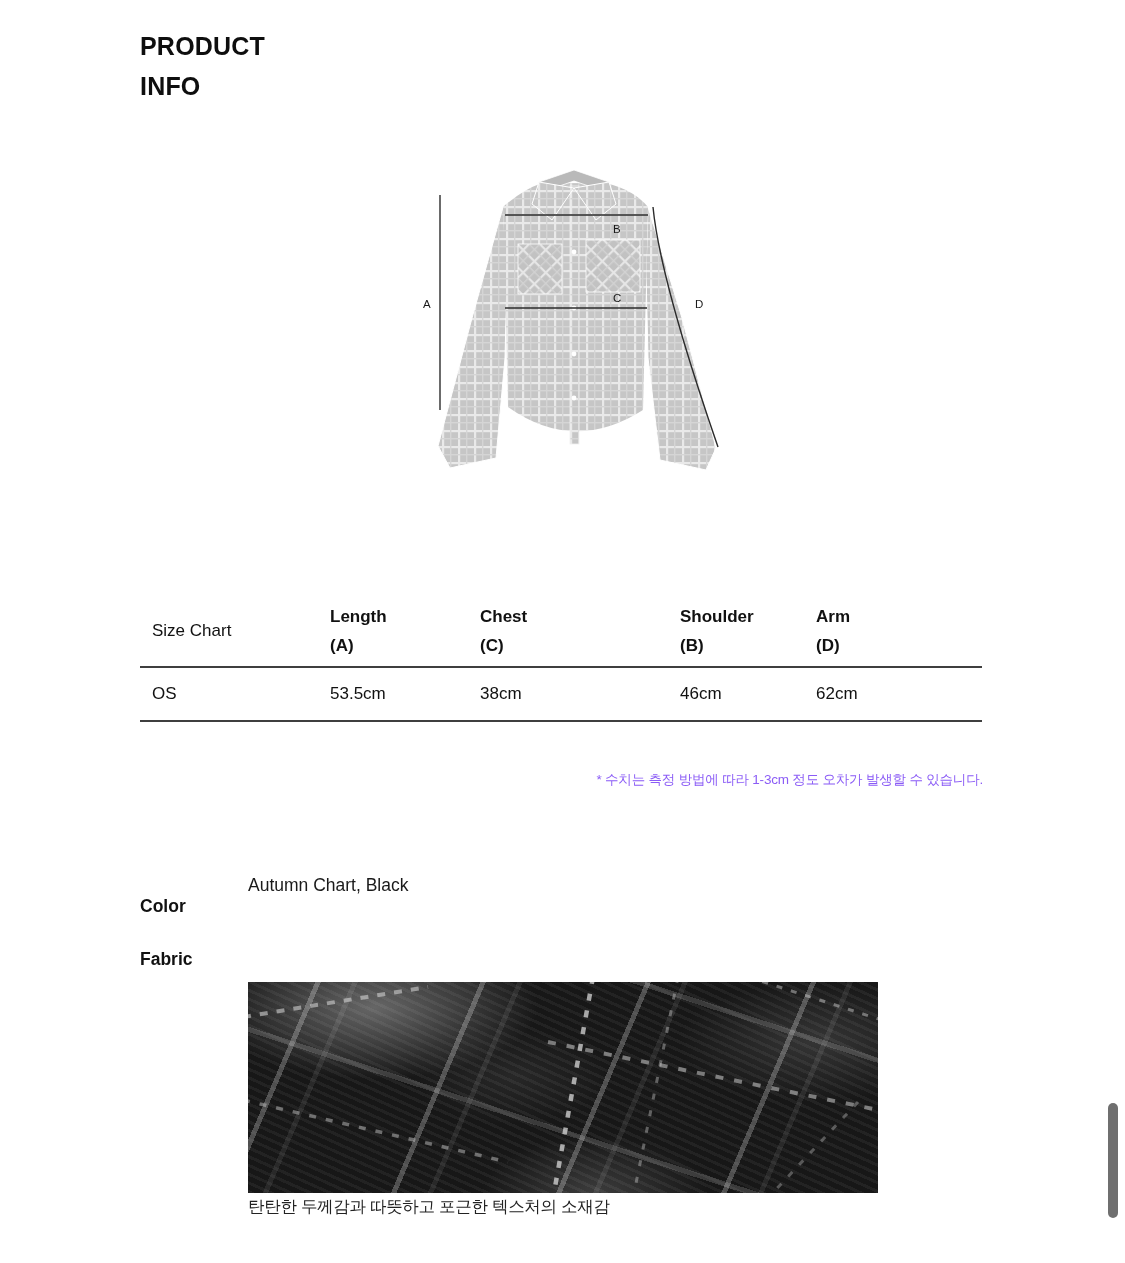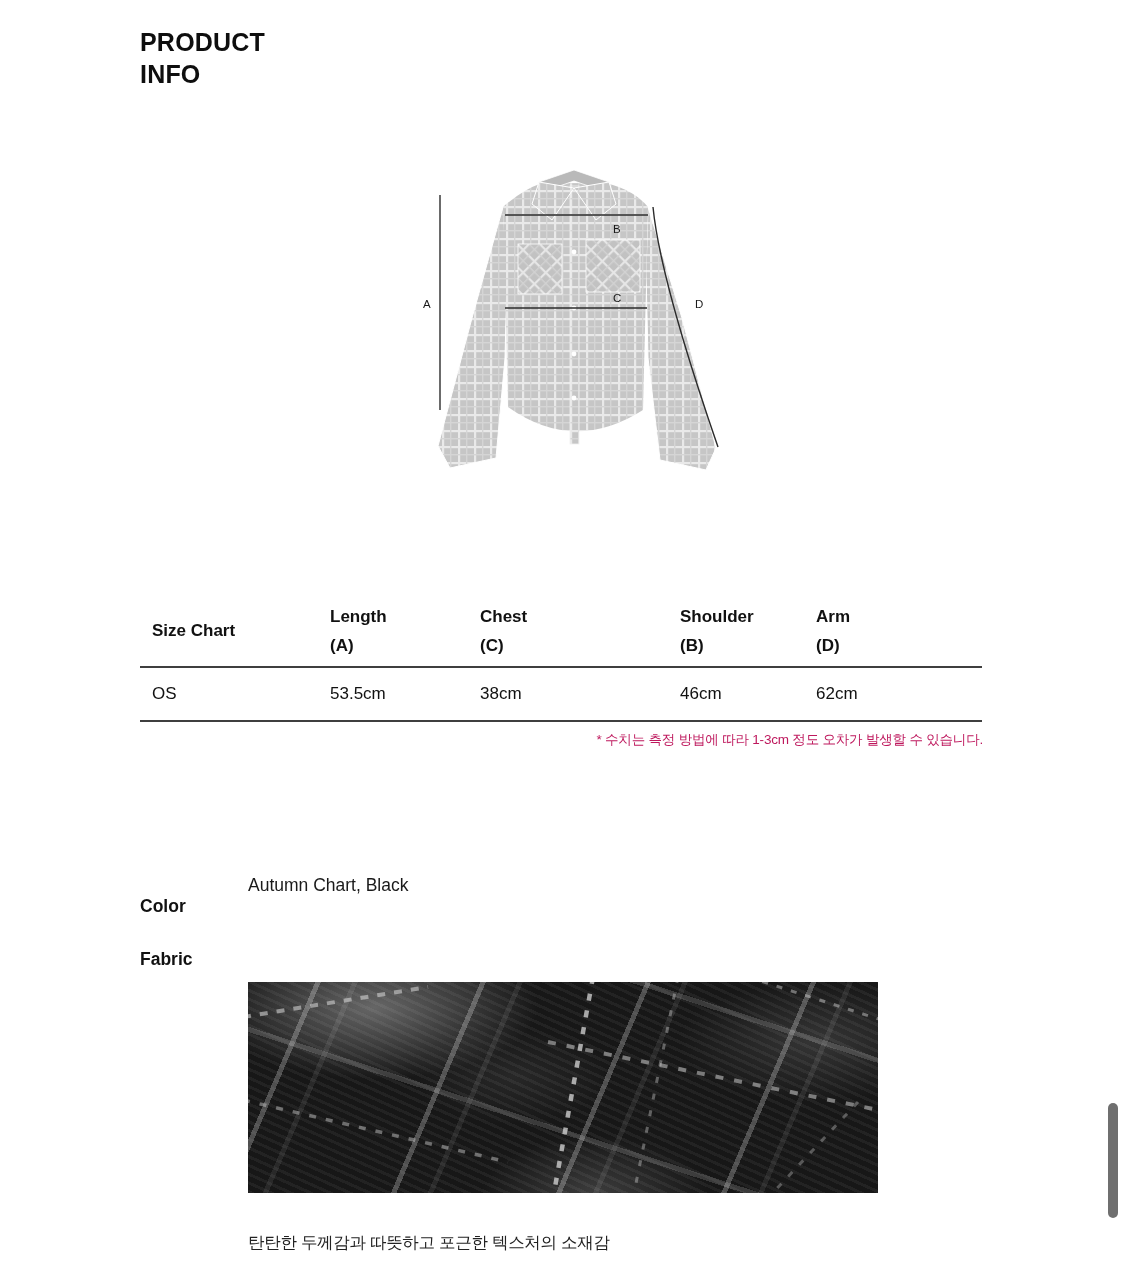--- a/index.html
+++ b/index.html
@@ -10,21 +10,21 @@
     width: 1125px;
     height: 1263px;
     position: relative;
     overflow: hidden;
   }
   .canvas { position: absolute; inset: 0; background: #ffffff; }
 
   
   .page-title {
     position: absolute; left: 140px; top: 26px;
-    font-size: 25px; font-weight: 700; line-height: 32px;
+    font-size: 25px; font-weight: 700; line-height: 40px;
     letter-spacing: 0.2px; color: #0e0e0e; white-space: pre-line;
   }
 
   
   .diagram-wrap { position: absolute; left: 410px; top: 158px; width: 320px; height: 320px; }
   .diagram-wrap svg { display: block; }
   .measure-label { font-family: "Liberation Sans", sans-serif; font-size: 11.5px; fill: #1a1a1a; }
 
   
   .size-table {
@@ -36,25 +36,25 @@
     align-items: center; min-height: 70px;
   }
   .size-table .data-row {
     display: grid; grid-template-columns: 190px 150px 200px 136px 166px;
     align-items: center; height: 56px;
     border-top: 2px solid #3f3f3f; border-bottom: 2px solid #3f3f3f;
   }
   .size-table .cell-left { text-align: left; padding-left: 12px; }
   .size-table .cell-center { }
   .size-table .hdr { font-weight: 700; line-height: 29px; }
-  .size-table .chart-title { font-weight: 700; }
+  .size-table .chart-title { font-weight: 400; }
 
   .chart-note {
-    position: absolute; left: 140px; top: 731px; width: 843px;
-    text-align: right; font-size: 13.5px; color: #be185d; letter-spacing: -0.2px;
+    position: absolute; left: 140px; top: 771px; width: 843px;
+    text-align: right; font-size: 13.5px; color: #8b5cf6; letter-spacing: -0.2px;
   }
 
   
   .details { position: absolute; left: 140px; top: 872px; }
   .detail-row { display: flex; margin-bottom: 27px; height: 26px; align-items: center; }
   .detail-label { width: 108px; font-weight: 700; font-size: 17.5px; margin-top: 43px; }
   .detail-value { font-size: 17.5px; color: #1a1a1a; }
 
   
   .fabric-image {
@@ -66,21 +66,21 @@
       radial-gradient(ellipse 36% 48% at 90% 28%, rgba(255,255,255,0.13), transparent 60%),
       radial-gradient(ellipse 25% 35% at 42% 45%, rgba(255,255,255,0.07), transparent 65%),
       repeating-linear-gradient(113deg, transparent 0 62px, rgba(225,225,225,0.28) 62px 67px, transparent 67px 96px, rgba(200,200,200,0.10) 96px 101px, transparent 101px 152px),
       repeating-linear-gradient(198deg, transparent 0 72px, rgba(220,220,220,0.18) 72px 77px, transparent 77px 165px),
       repeating-linear-gradient(24deg, rgba(255,255,255,0.05) 0 3px, transparent 3px 8px);
     overflow: hidden;
   }
   .fabric-image svg { position: absolute; inset: 0; }
 
   .fabric-caption {
-    position: absolute; left: 248px; top: 1232px;
+    position: absolute; left: 248px; top: 1196px;
     font-size: 16.5px; color: #222222; letter-spacing: -0.3px;
   }
 
   
   .scrollbar-thumb {
     position: absolute; right: 7px; top: 1103px; width: 10px; height: 115px;
     background: #6f6f6f; border-radius: 5px;
   }
 </style>
 </head>

